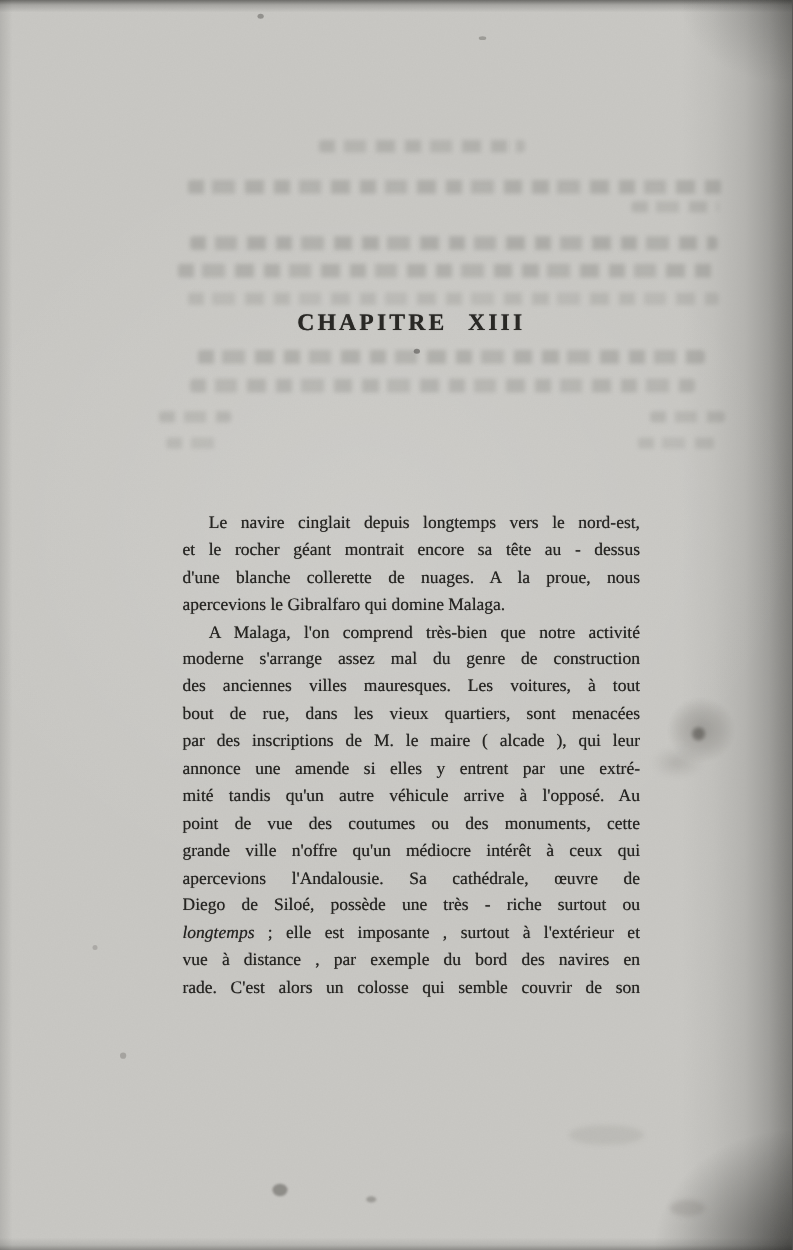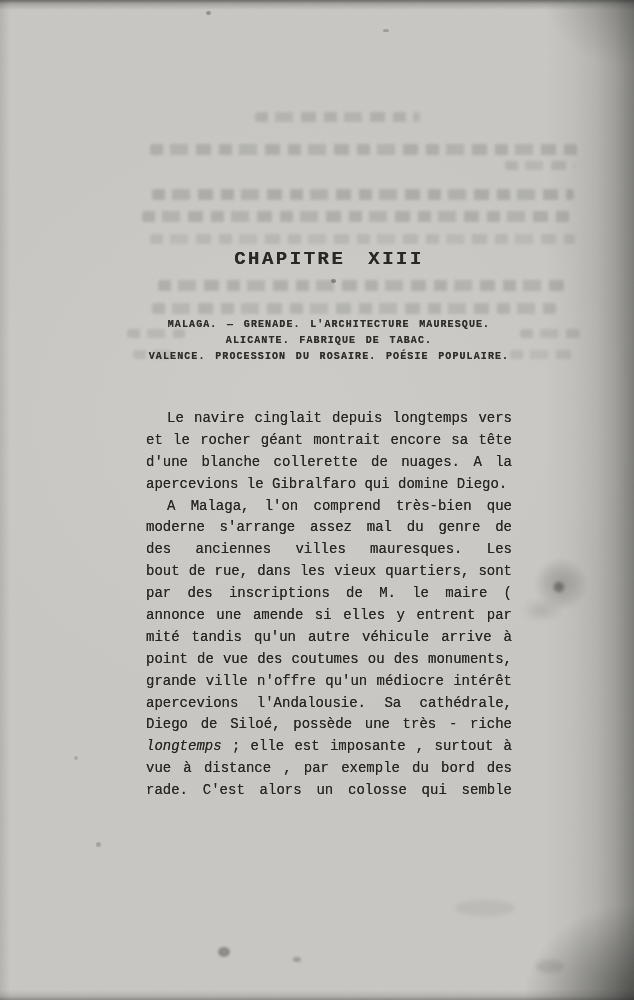--- a/index.html
+++ b/index.html
@@ -1,18 +1,18 @@
 <!DOCTYPE html>
 <html><head>
 <meta charset="utf-8">
 <style>
   html,body{margin:0;padding:0;background:#111;}
   .scan{
     position:relative;width:634px;height:1000px;overflow:hidden;
-    font-family:Liberation Mono, monospace;
+    font-family:Liberation Serif, serif;
     background:
       radial-gradient(ellipse 430px 390px at 46% 42%, rgba(255,255,255,0.10), transparent 82%),
       radial-gradient(150px 130px at 100% 100%, rgba(25,25,23,0.52), transparent 74%),
       radial-gradient(120px 90px at 100% 0%, rgba(50,50,48,0.25), transparent 75%),
       linear-gradient(90deg, rgba(0,0,0,0.10) 0px, transparent 10px),
       linear-gradient(270deg, rgba(35,35,33,0.45) 0%, rgba(55,55,53,0.28) 3%, rgba(82,82,80,0.17) 6%, rgba(110,110,108,0.08) 10%, transparent 14%),
       linear-gradient(180deg, rgba(30,30,28,0.55) 0px, rgba(30,30,28,0.20) 4px, transparent 10px),
       linear-gradient(0deg, rgba(40,40,38,0.38) 0px, rgba(40,40,38,0.12) 4px, transparent 10px),
       #c9c8c4;
   }
@@ -77,41 +77,36 @@
   <div class="ghost" style="left:142px;top:211px;width:434px;height:11px;opacity:.48"></div>
   <div class="ghost" style="left:150px;top:234px;width:425px;height:10px;opacity:.32"></div>
   <div class="ghost" style="left:158px;top:280px;width:406px;height:11px;opacity:.48"></div>
   <div class="ghost" style="left:152px;top:303px;width:404px;height:11px;opacity:.42"></div>
   <div class="ghost" style="left:127px;top:329px;width:58px;height:9px;opacity:.38"></div>
   <div class="ghost" style="left:520px;top:329px;width:60px;height:9px;opacity:.38"></div>
   <div class="ghost" style="left:133px;top:350px;width:44px;height:9px;opacity:.32"></div>
   <div class="ghost" style="left:510px;top:350px;width:66px;height:9px;opacity:.32"></div>
 
   <div class="heading">CHAPITRE XIII</div>
-  <div class="summary">
-      <div>MALAGA. — GRENADE. L'ARCHITECTURE MAURESQUE.</div>
-      <div>ALICANTE. FABRIQUE DE TABAC.</div>
-      <div>VALENCE. PROCESSION DU ROSAIRE. POÉSIE POPULAIRE.</div>
-    </div>
   <div class="bodytext">
       <div class="bodyline indent">Le navire cinglait depuis longtemps vers le nord-est,</div>
       <div class="bodyline">et le rocher géant montrait encore sa tête au - dessus</div>
       <div class="bodyline">d'une blanche collerette de nuages. A la proue, nous</div>
-      <div class="bodyline endline">apercevions le Gibralfaro qui domine Diego.</div>
+      <div class="bodyline endline">apercevions le Gibralfaro qui domine Malaga.</div>
       <div class="bodyline indent">A Malaga, l'on comprend très-bien que notre activité</div>
       <div class="bodyline">moderne s'arrange assez mal du genre de construction</div>
       <div class="bodyline">des anciennes villes mauresques. Les voitures, à tout</div>
       <div class="bodyline">bout de rue, dans les vieux quartiers, sont menacées</div>
       <div class="bodyline">par des inscriptions de M. le maire ( alcade ), qui leur</div>
       <div class="bodyline">annonce une amende si elles y entrent par une extré-</div>
       <div class="bodyline">mité tandis qu'un autre véhicule arrive à l'opposé. Au</div>
       <div class="bodyline">point de vue des coutumes ou des monuments, cette</div>
       <div class="bodyline">grande ville n'offre qu'un médiocre intérêt à ceux qui</div>
       <div class="bodyline">apercevions l'Andalousie. Sa cathédrale, œuvre de</div>
-      <div class="bodyline">Diego de Siloé, possède une très - riche silleria ou</div>
+      <div class="bodyline">Diego de Siloé, possède une très - riche surtout ou</div>
       <div class="bodyline"><i>longtemps</i> ; elle est imposante , surtout à l'extérieur et</div>
       <div class="bodyline">vue à distance , par exemple du bord des navires en</div>
       <div class="bodyline">rade. C'est alors un colosse qui semble couvrir de son</div>
     </div>
 
   <div class="stain-main"></div>
   <div class="stain-ext"></div>
   <div class="spot" style="left:331px;top:279px;width:5px;height:4px;background:rgba(60,58,55,.5);filter:blur(.4px)"></div>
   <div class="spot" style="left:218px;top:947px;width:12px;height:10px;background:rgba(70,68,64,.45);filter:blur(1px)"></div>
   <div class="spot" style="left:293px;top:957px;width:8px;height:5px;background:rgba(92,90,86,.4);filter:blur(1px)"></div>

